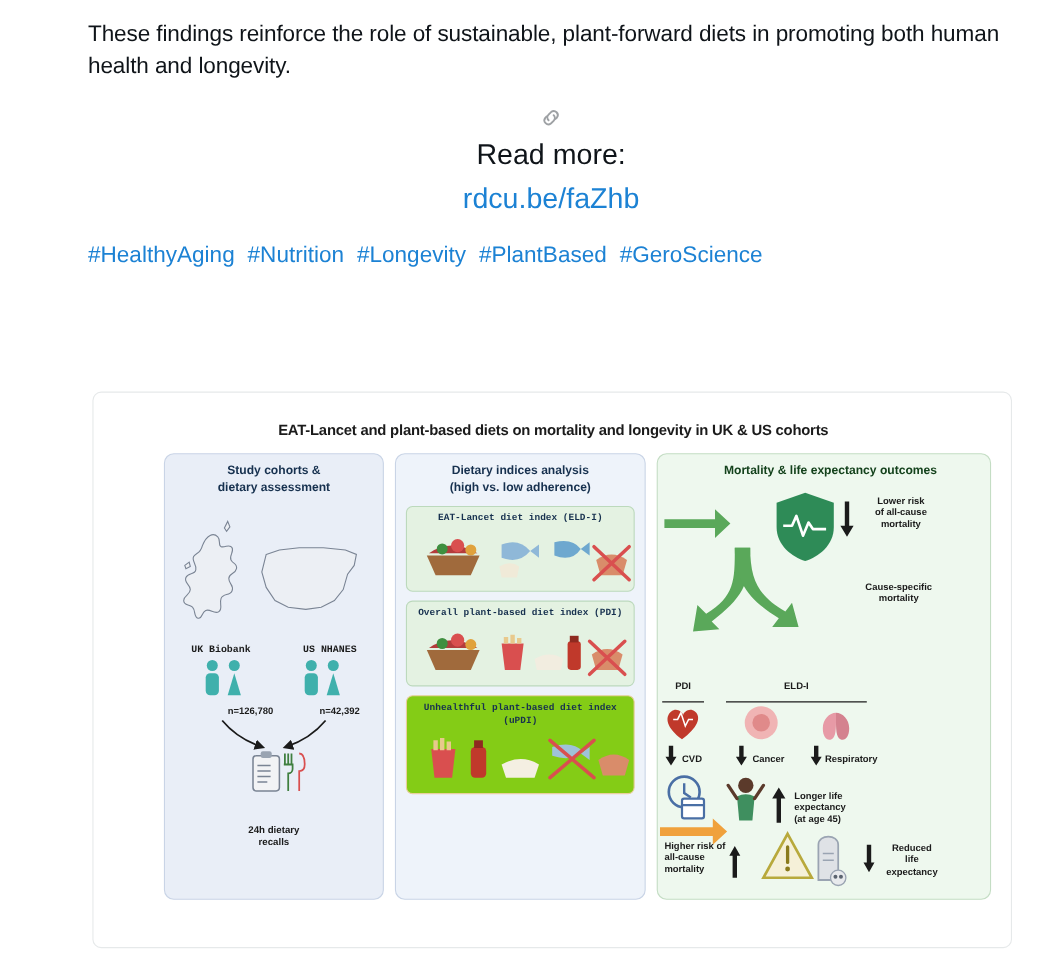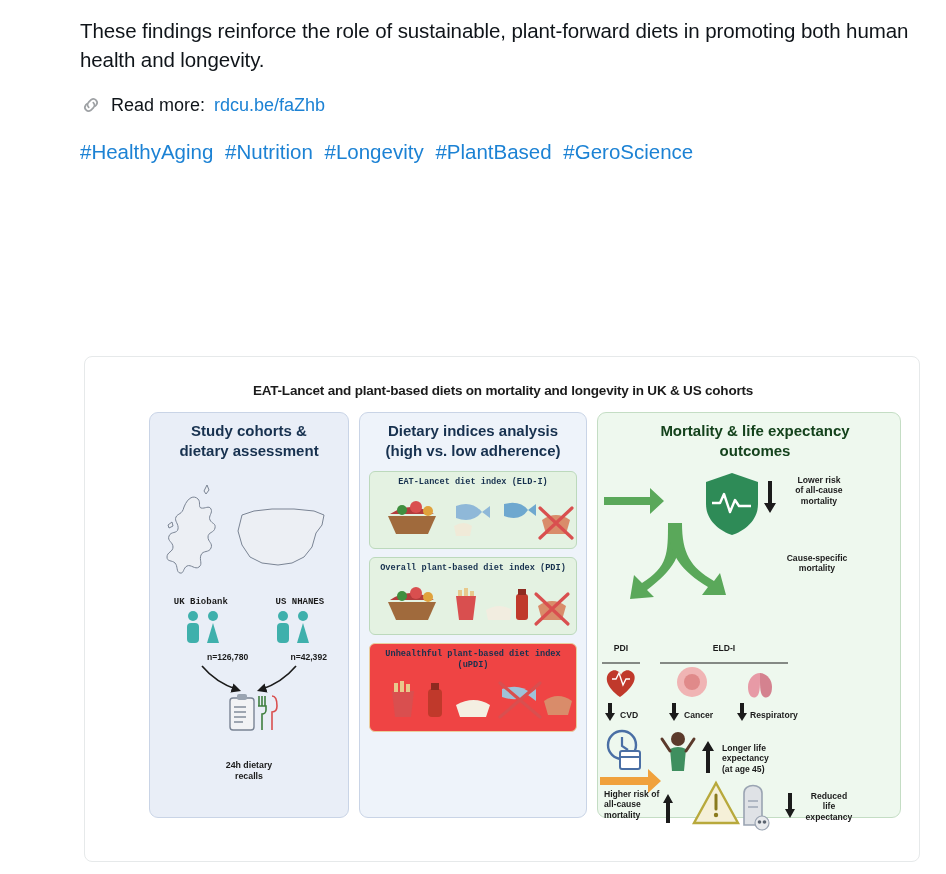--- a/index.html
+++ b/index.html
@@ -23,22 +23,23 @@
     font-size: 20.5px;
     line-height: 1.42;
     color: #0f1419;
     letter-spacing: -0.1px;
   }
   .readmore {
     display: flex;
     align-items: center;
     gap: 9px;
     margin: 0 0 22px 0;
-    font-size: 18px;
+    font-size: 26px;
     color: #0f1419;
+    flex-direction: column;
   }
   .link-icon {
     display: inline-block;
     width: 22px; height: 22px;
     opacity: .65;
     flex: none;
   }
   .link {
     color: #1c82d4;
     text-decoration: none;
@@ -97,38 +98,38 @@
     background: #eef3fa;
     border: 1px solid #c9d4e6;
   }
   .p3 {
     flex: 1;
     background: #eef8ee;
     border: 1px solid #c4ddc4;
   }
   .panel-head {
     text-align: center;
-    font-size: 15px;
+    font-size: 11px;
     font-weight: bold;
     color: #17314f;
     padding: 8px 16px 6px;
     line-height: 1.32;
   }
   .p3 .panel-head { color: #14421c; margin-left: 12px; }
 
   .subbox {
     margin: 4px 9px 8px;
     border-radius: 6px;
     border: 1px solid #bcd9bc;
     background: #e4f2e2;
     padding: 5px 6px 6px;
   }
   .subbox.orange {
     border-color: #e9cf9d;
-    background: #ef4444;
+    background: #84cc16;
   }
   .subbox-label {
     font-size: 8.6px;
     font-weight: bold;
     color: #17314f;
     text-align: center;
     line-height: 1.3;
     margin-bottom: 2px;
     font-family: Liberation Mono, monospace;
   }

